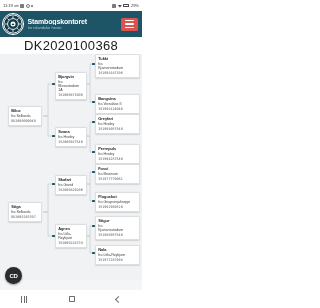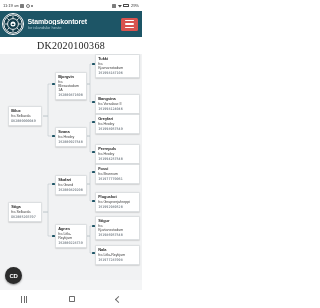--- a/index.html
+++ b/index.html
@@ -57,22 +57,22 @@
     align-items: center; gap: 2px; flex: 0 0 auto;
   }
   .menu-btn i { display: block; width: 9px; height: 1.2px; background: #ffffff; border-radius: 1px; }
 
   
   .idbar {
     height: 17px; background: #ffffff;
     display: flex; align-items: center; justify-content: center;
   }
   .idbar span {
-    font-size: 10px; color: #1a1a1a; letter-spacing: .3px;
-    font-family: Liberation Serif, serif;
+    font-size: 13px; color: #1a1a1a; letter-spacing: .3px;
+    font-family: Liberation Sans, sans-serif;
   }
 
   
   .tree {
     position: absolute; left: 0; top: 54px;
     width: 142px; height: 226px; background: #f1f2f3;
     overflow: hidden;
   }
   .tree svg.links { position: absolute; inset: 0; width: 142px; height: 226px; }
 

